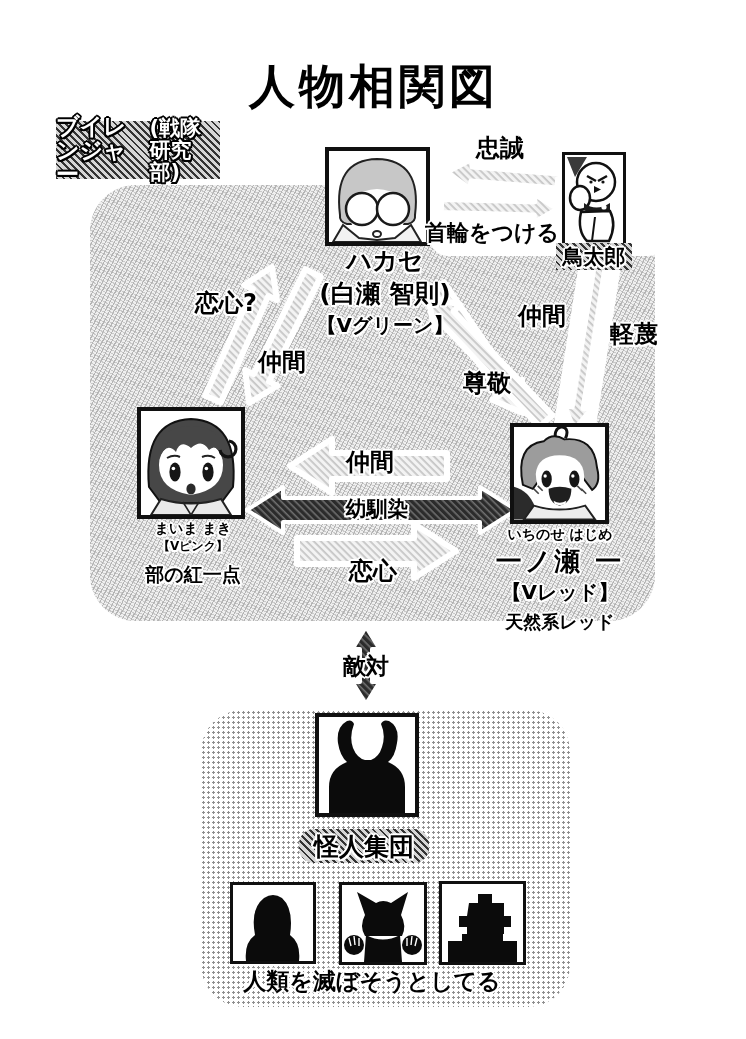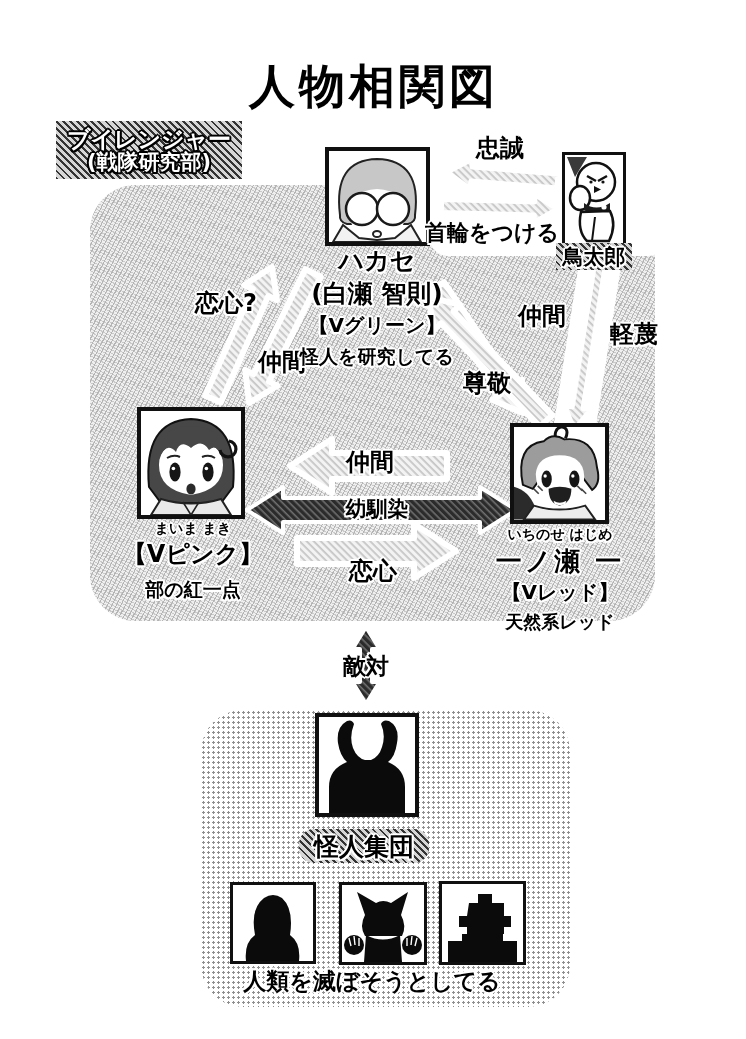--- a/index.html
+++ b/index.html
@@ -72,22 +72,22 @@
       <polygon points="430.0,291.8 500.2,394.7 492.3,400.0 523.0,413.0 522.1,379.7 514.2,385.1 444.0,282.2" class="aL"></polygon>
       <polygon points="552.2,415.1 453.5,311.4 460.3,304.9 428.0,297.0 434.3,329.7 441.1,323.1 539.8,426.9" class="aL"></polygon>
       <line x1="601" y1="258" x2="574" y2="431" stroke="#fff" stroke-width="42" stroke-linecap="round"></line>
       <polygon points="595.1,257.1 571.8,406.4 563.9,405.1 574.0,431.0 591.5,409.4 583.6,408.2 606.9,258.9" class="aL"></polygon>
       <polygon points="447.0,453.0 332.0,453.0 332.0,439.0 290.0,466.0 332.0,493.0 332.0,479.0 447.0,479.0" class="aL"></polygon>
       <polygon points="247.0,510.0 283.0,533.0 283.0,522.0 480.0,522.0 480.0,533.0 516.0,510.0 480.0,487.0 480.0,498.0 283.0,498.0 283.0,487.0" class="aD"></polygon>
       <polygon points="297.0,564.0 414.0,564.0 414.0,578.0 456.0,551.0 414.0,524.0 414.0,538.0 297.0,538.0" class="aL"></polygon>
       <polygon points="366.0,627.0 352.5,649.0 360.0,649.0 360.0,682.0 352.5,682.0 366.0,704.0 379.5,682.0 372.0,682.0 372.0,649.0 379.5,649.0" class="aD"></polygon>
     </svg>
 
-  <div class="abs hatchD" style="left:56px;top:121px;width:186px;height:58px;z-index:6;
-       display:flex;flex-direction:column;align-items:center;justify-content:center;line-height:1.05;">
+  <div class="abs hatchD" style="left:56px;top:121px;width:164px;height:58px;z-index:6;
+       display:flex;flex-direction:row;align-items:center;justify-content:center;line-height:1.05;">
     <div class="oB" style="font-size:23px;font-weight:bold;">ブイレンジャー</div>
     <div class="oB" style="font-size:21px;font-weight:bold;">(戦隊研究部)</div>
   </div>
 
   <div class="portrait" style="left:325px;top:147px;width:105px;height:99px;">
     <svg viewBox="0 0 97 91">
       <path d="M11,64 Q4,9 48,8 Q93,9 86,64 Q87,71 79,73 L18,73 Q10,71 11,64 Z" fill="#c7c7c7" stroke="#222" stroke-width="2"></path>
       <path d="M20,67 Q18,40 48,38 Q79,40 77,67 L69,85 Q48,93 28,85 Z" fill="#fff"></path>
       <circle cx="33" cy="58" r="16" fill="#fff" stroke="#1a1a1a" stroke-width="2.5"></circle>
       <circle cx="64" cy="58" r="16" fill="#fff" stroke="#1a1a1a" stroke-width="2.5"></circle>
@@ -178,35 +178,34 @@
   <div class="lbl oW" style="left:226px;top:303px;font-size:24px;">恋心?</div>
   <div class="lbl oW" style="left:282px;top:362px;font-size:24px;">仲間</div>
   <div class="lbl oW" style="left:542px;top:316px;font-size:24px;">仲間</div>
   <div class="lbl oW" style="left:487px;top:383px;font-size:24px;">尊敬</div>
   <div class="lbl oW" style="left:634px;top:334px;font-size:24px;">軽蔑</div>
   <div class="lbl oW" style="left:370px;top:462px;font-size:24px;">仲間</div>
   <div class="lbl oW" style="left:369px;top:509px;font-size:21px;padding-left:16px;">幼馴染</div>
   <div class="lbl oW" style="left:373px;top:571px;font-size:24px;">恋心</div>
   <div class="lbl oW" style="left:366px;top:666px;font-size:23px;">敵対</div>
 
-  <div class="colblk" style="left:279px;top:244px;width:196px;">
+  <div class="colblk" style="left:287px;top:244px;width:196px;">
     <div class="oW" style="font-size:25px;font-weight:bold;">ハカセ</div>
     <div class="oW" style="font-size:25px;font-weight:bold;">(白瀬 智則)</div>
     <div class="oW" style="font-size:20px;font-weight:bold;margin-top:2px;">【Vグリーン】</div>
-    <div class="oW" style="font-size:19px;font-weight:bold;margin-top:5px;">怪人を研究してる</div>
   </div>
 
   <div class="abs hatchD" style="left:556px;top:243px;width:76px;height:27px;z-index:6;
        display:flex;align-items:flex-start;justify-content:center;">
     <div class="oW" style="font-size:21px;font-weight:bold;white-space:nowrap;">鳥太郎</div>
   </div>
 
   <div class="colblk" style="left:119px;top:520px;width:148px;">
     <div class="oW" style="font-size:14px;font-weight:bold;">まいま まき</div>
-    <div class="oW" style="font-size:24px;font-weight:bold;">【Vピンク】</div>
+    <div class="oW" style="font-size:12px;font-weight:bold;">【Vピンク】</div>
     <div class="oW" style="font-size:19px;font-weight:bold;margin-top:7px;">部の紅一点</div>
   </div>
 
   <div class="colblk" style="left:484px;top:526px;width:152px;">
     <div class="oW" style="font-size:14px;font-weight:bold;">いちのせ はじめ</div>
     <div class="oW" style="font-size:26px;font-weight:bold;letter-spacing:3px;">一ノ瀬 一</div>
     <div class="oW" style="font-size:20px;font-weight:bold;">【Vレッド】</div>
     <div class="oW" style="font-size:18px;font-weight:bold;margin-top:4px;">天然系レッド</div>
   </div>
 

